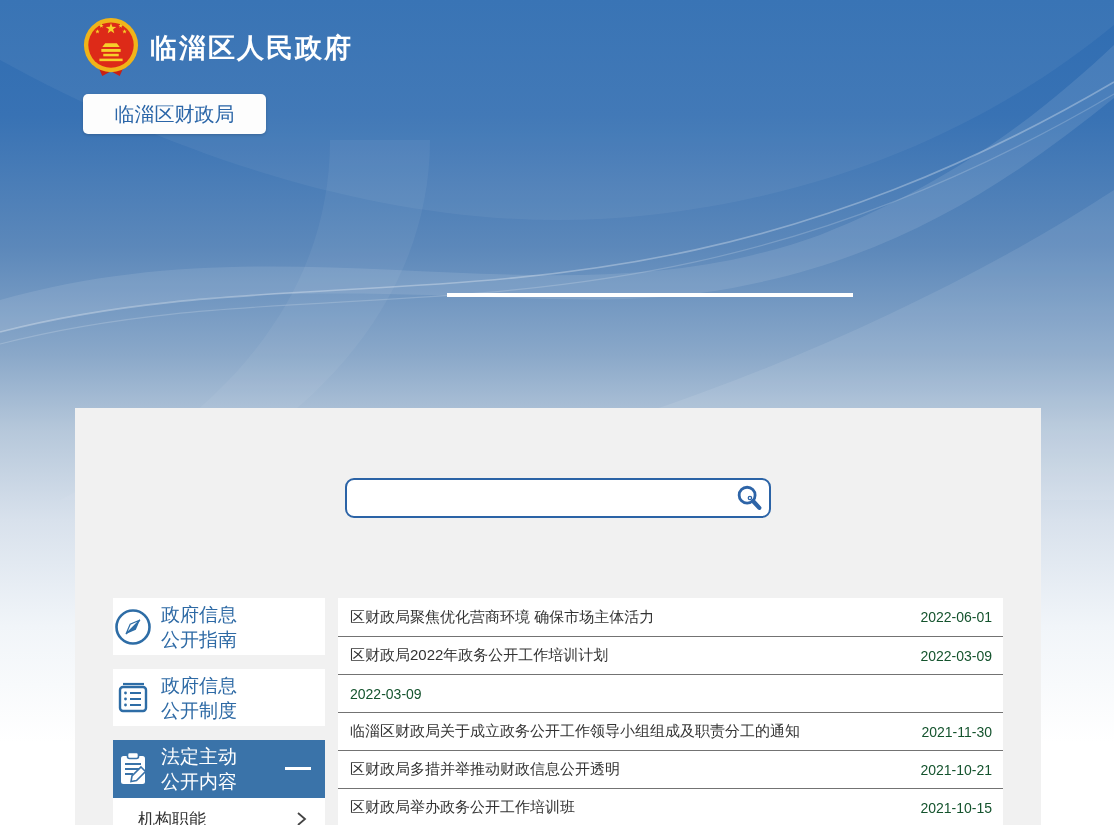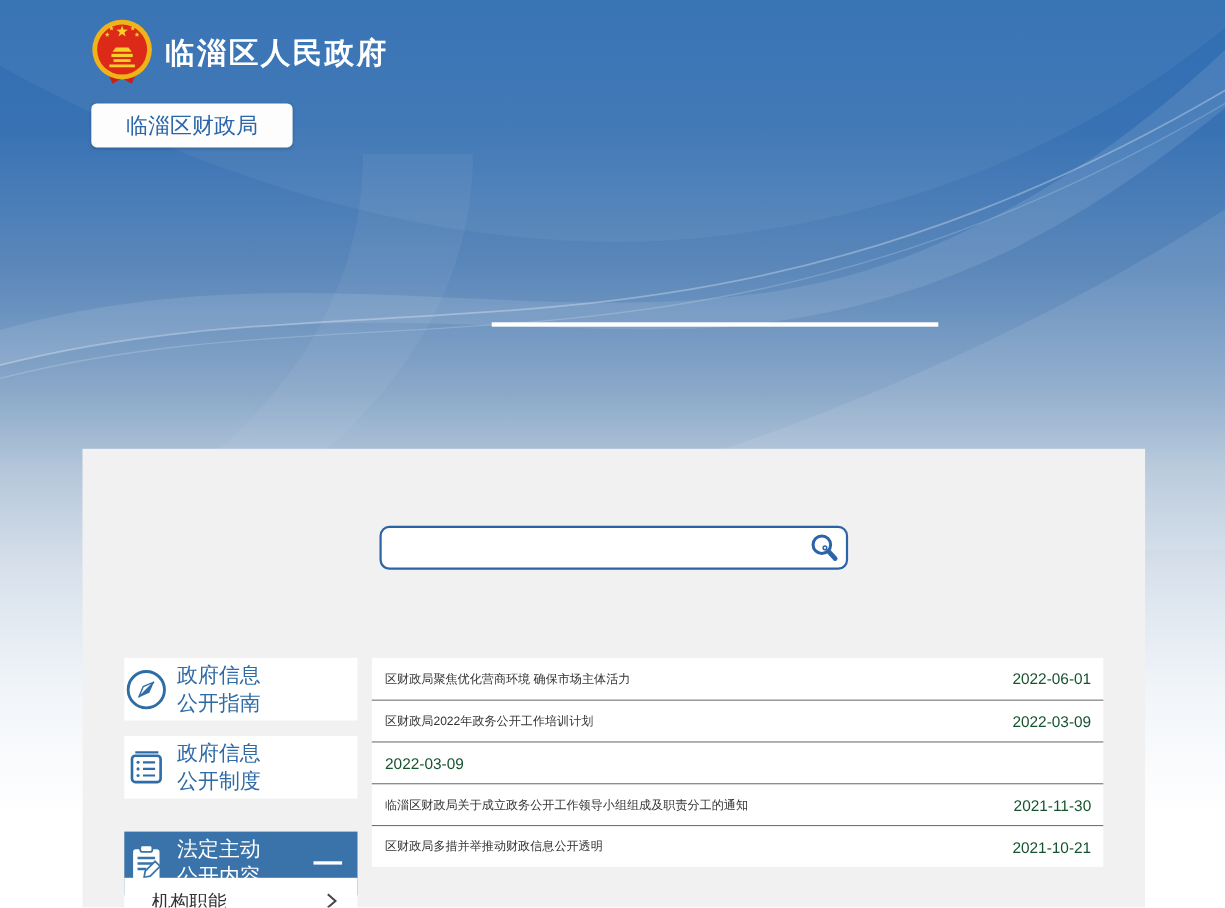--- a/index.html
+++ b/index.html
@@ -34,37 +34,37 @@
     flex:1;height:100%;border:none;outline:none;background:transparent;padding:0 8px 0 14px;
     font-size:15px;color:#333;font-family:inherit;
   }
   .search-btn{width:40px;height:36px;border:none;background:transparent;display:flex;align-items:center;justify-content:center;cursor:pointer;padding:0;}
   
   .side-item{
     position:absolute;left:113px;width:212px;height:57px;background:#ffffff;
     display:flex;align-items:center;box-sizing:border-box;cursor:pointer;
   }
   .side-item .txt{font-size:19px;line-height:25px;color:#2e6aa5;margin-left:8px;}
-  .side-item.active{background:#3a73a9;margin-top:16px;}
+  .side-item.active{background:#3a73a9;}
   .side-item.active .txt{color:#ffffff;}
   .side-icon{width:40px;height:40px;flex:0 0 40px;}
   .collapse-bar{position:absolute;right:14px;top:27px;width:26px;height:3px;background:#ffffff;}
   .side-subitem{
     position:absolute;left:113px;top:798px;width:212px;height:42px;background:#ffffff;
     display:flex;align-items:center;justify-content:space-between;padding:0 18px 0 25px;box-sizing:border-box;cursor:pointer;
   }
   .side-subitem .txt{font-size:17px;color:#333333;}
   
   .news-list{position:absolute;left:338px;top:598px;width:665px;background:#ffffff;}
   .news-row{
     height:38px;display:flex;align-items:center;justify-content:space-between;
     padding:0 11px 0 12px;box-sizing:border-box;cursor:pointer;
   }
   .news-row + .news-row{border-top:1px solid #737373;}
-  .news-title{font-size:11px;color:#333333;white-space:nowrap;overflow:hidden;text-overflow:ellipsis;}
+  .news-title{font-size:15px;color:#333333;white-space:nowrap;overflow:hidden;text-overflow:ellipsis;}
   .news-date{font-size:14px;color:#14532d;flex:0 0 auto;}
 </style>
 </head>
 <body>
 
 <div id="stage">
 
   <svg class="waves" viewBox="0 0 1114 500" xmlns="http://www.w3.org/2000/svg">
     <path d="M0,60 C 200,170 430,240 650,215 C 850,193 1005,115 1114,25 L1114,0 L0,0 Z" fill="rgba(255,255,255,0.05)"></path>
     <path d="M0,300 C 300,215 560,330 820,235 C 960,180 1050,105 1114,45 L1114,98 C 1000,190 880,268 700,293 C 520,318 300,258 0,332 Z" fill="rgba(255,255,255,0.10)"></path>
@@ -173,15 +173,19 @@
       <span class="news-date">2022-03-09</span>
     </div>
     <div class="news-row">
       <span class="news-title">临淄区财政局关于成立政务公开工作领导小组组成及职责分工的通知</span>
       <span class="news-date">2021-11-30</span>
     </div>
     <div class="news-row">
       <span class="news-title">区财政局多措并举推动财政信息公开透明</span>
       <span class="news-date">2021-10-21</span>
     </div>
+    <div class="news-row">
+      <span class="news-title">区财政局举办政务公开工作培训班</span>
+      <span class="news-date">2021-10-15</span>
+    </div>
   </div>
 
 </div>
 
 </body></html>

